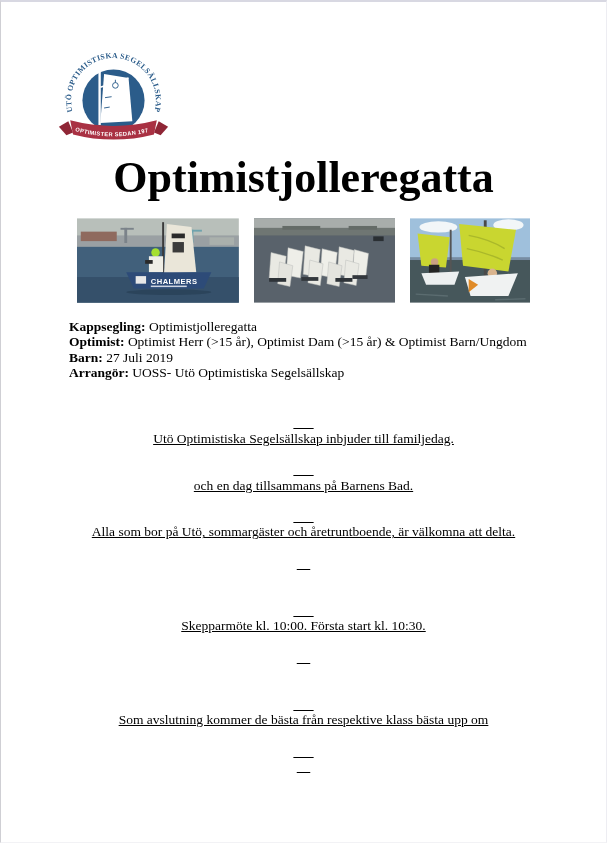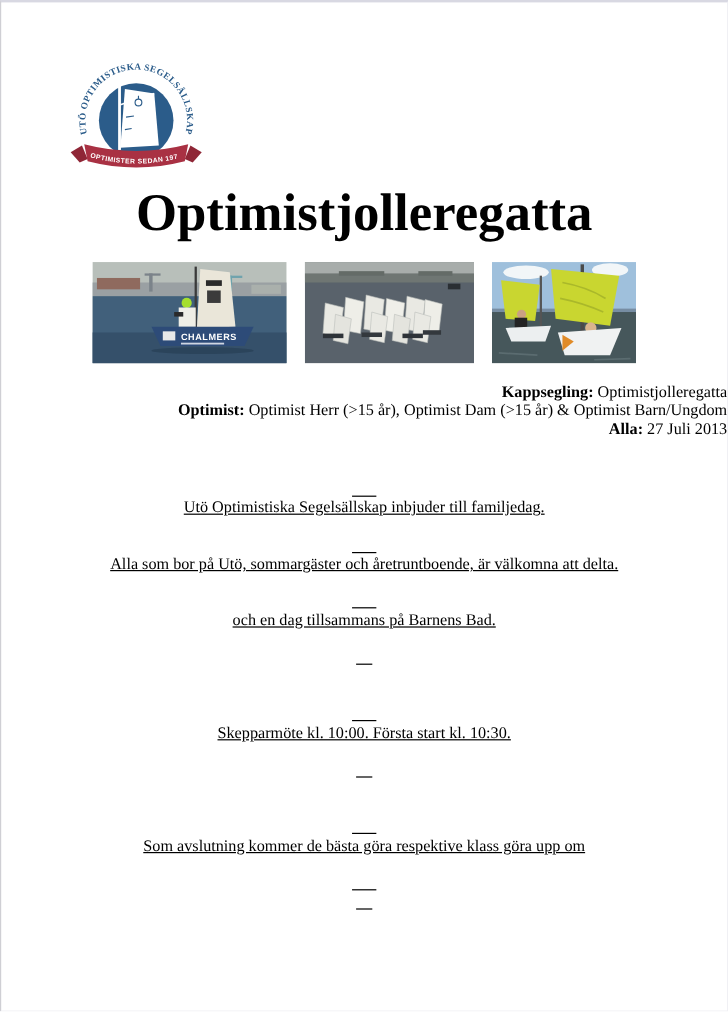--- a/index.html
+++ b/index.html
@@ -29,21 +29,20 @@
     width:453px;
     margin:13px auto 0 auto;
     display:flex;
     gap:15px;
   }
   .photos svg { display:block; }
   .details {
     margin:14px 0 0 68px;
     font-size:13.5px;
     line-height:15.4px;
-    text-align:right;
   }
   .detail-row { white-space:pre-wrap; }
   .detail-row .lbl { font-weight:bold; }
   .body-text {
     text-align:center;
     font-size:13.5px;
     line-height:15.6px;
   }
   .body-text p { margin:0; white-space:pre-wrap;text-decoration:underline; }
   .p1 { margin-top:19px !important; }
@@ -174,32 +173,33 @@
         <polygon points="62,64 72,70 62,78" fill="#e08b28"></polygon>
       </g>
       <line x1="6" y1="80" x2="40" y2="82" stroke="#5b6c70" stroke-width="1.5"></line>
       <line x1="90" y1="86" x2="122" y2="85" stroke="#5b6c70" stroke-width="1.5"></line>
     </svg>
   </div>
 
   <section class="details">
     <div class="detail-row"><span class="lbl">Kappsegling:</span><span> Optimistjolleregatta</span></div>
     <div class="detail-row"><span class="lbl">Optimist:</span><span> Optimist Herr (&gt;15 år), Optimist Dam (&gt;15 år) &amp; Optimist Barn/Ungdom</span></div>
-    <div class="detail-row"><span class="lbl">Alla:</span><span> 27 Juli 2013</span></div>
+    <div class="detail-row"><span class="lbl">Barn:</span><span> 27 Juli 2019</span></div>
+    <div class="detail-row"><span class="lbl">Arrangör:</span><span> UOSS- Utö Optimistiska Segelsällskap</span></div>
   </section>
 
   <section class="body-text">
     <p class="p1">
       <span style="display:block">Utö Optimistiska Segelsällskap inbjuder till familjedag.</span>
+      <span style="display:block">och en dag tillsammans på Barnens Bad.</span>
       <span style="display:block">Alla som bor på Utö, sommargäster och åretruntboende, är välkomna att delta.</span>
-      <span style="display:block">och en dag tillsammans på Barnens Bad.</span>
     </p>
     <p class="p2">
       <span style="display:block">Skepparmöte kl. 10:00. Första start kl. 10:30.</span>
     </p>
     <p class="p3">
-      <span style="display:block">Som avslutning kommer de bästa göra respektive klass göra upp om</span>
+      <span style="display:block">Som avslutning kommer de bästa från respektive klass bästa upp om</span>
       
     </p>
 
   </section>
 
 </div>
 
 </body></html>

